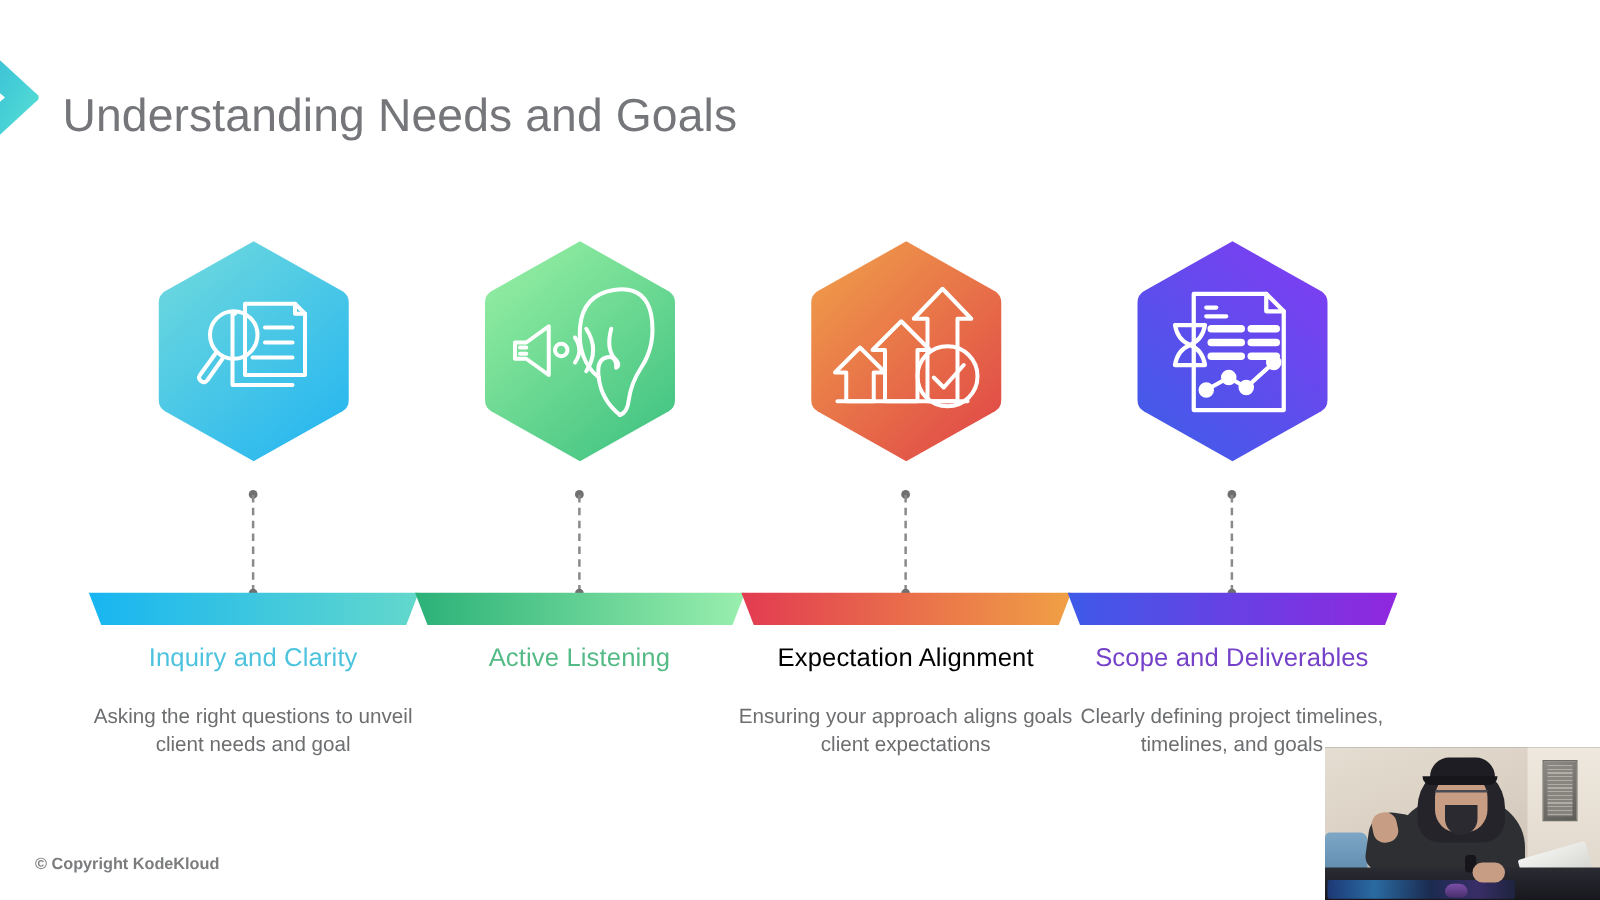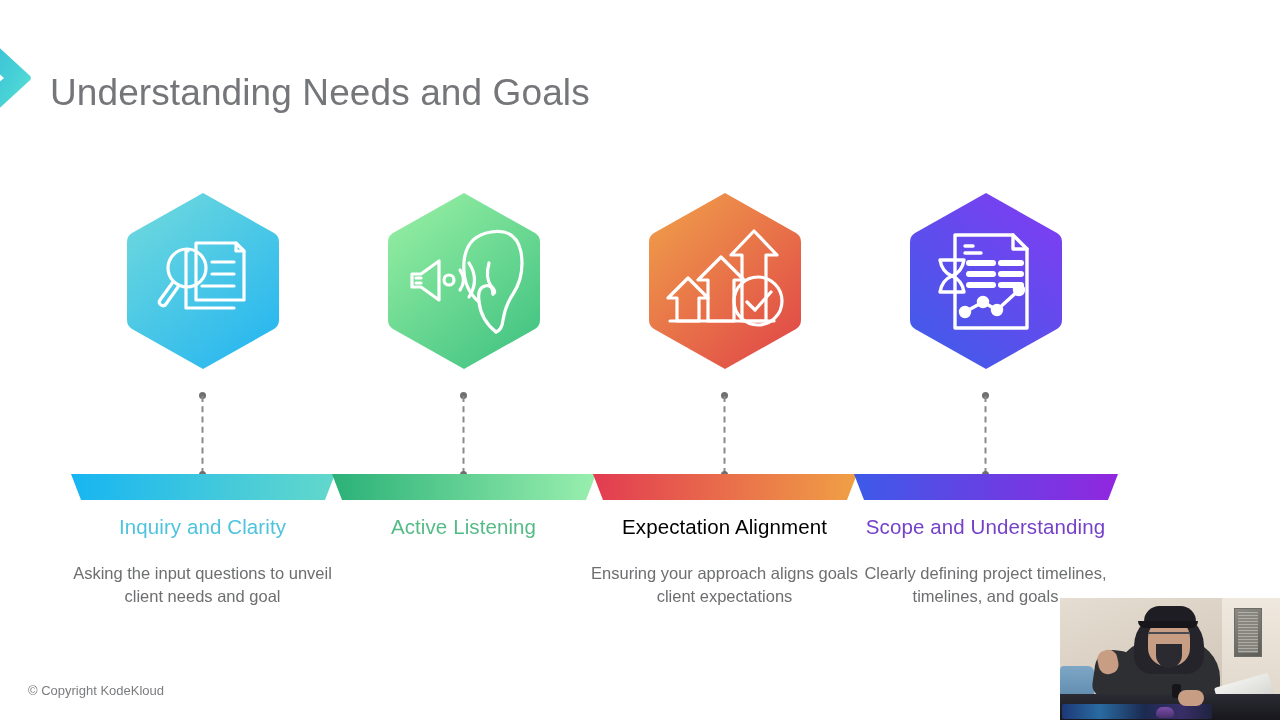--- a/index.html
+++ b/index.html
@@ -134,20 +134,21 @@
     color: #6d6e70;
   }
 
   
   .copyright {
     position: absolute;
     left: 28px;
     bottom: 22px;
     font-size: 13px;
     color: #7b7c7e;
+    font-weight: bold;
   }
 
   
   .webcam {
     position: absolute;
     right: 0;
     bottom: 0;
     width: 220px;
     height: 122px;
     overflow: hidden;
@@ -420,21 +421,21 @@
             <linearGradient id="bar1" x1="0" y1="0" x2="1" y2="0">
               <stop offset="0%" stop-color="#17b5f2"></stop>
               <stop offset="100%" stop-color="#63d8cb"></stop>
             </linearGradient>
           </defs>
           <path d="M0 0 L264 0 L254 26 L10 26 Z" fill="url(#bar1)"></path>
         </svg>
       </div>
 
       <div class="col-title" style="color:#4ec3de">Inquiry and Clarity</div>
-      <div class="col-desc">Asking the input questions to unveil client needs and goal</div>
+      <div class="col-desc">Asking the right questions to unveil client needs and goal</div>
     </div>
 
     <div class="column">
       <div class="hex-wrap">
         <svg viewBox="0 0 158 182" xmlns="http://www.w3.org/2000/svg">
           <defs>
             <linearGradient id="hex2" x1="0.1" y1="0" x2="0.85" y2="1">
               <stop offset="0%" stop-color="#97efa3"></stop>
               <stop offset="100%" stop-color="#41c382"></stop>
             </linearGradient>
@@ -559,21 +560,21 @@
           <defs>
             <linearGradient id="bar4" x1="0" y1="0" x2="1" y2="0">
               <stop offset="0%" stop-color="#3d5ae8"></stop>
               <stop offset="100%" stop-color="#9127df"></stop>
             </linearGradient>
           </defs>
           <path d="M0 0 L264 0 L254 26 L10 26 Z" fill="url(#bar4)"></path>
         </svg>
       </div>
 
-      <div class="col-title" style="color:#7541c9">Scope and Understanding</div>
+      <div class="col-title" style="color:#7541c9">Scope and Deliverables</div>
       <div class="col-desc">Clearly defining project timelines, timelines, and goals</div>
     </div>
 
   </div>
 
   <div class="copyright">© Copyright KodeKloud</div>
 
   <div class="webcam">
     <div class="cam-wall"></div>
     <div class="cam-wall-right"></div>

